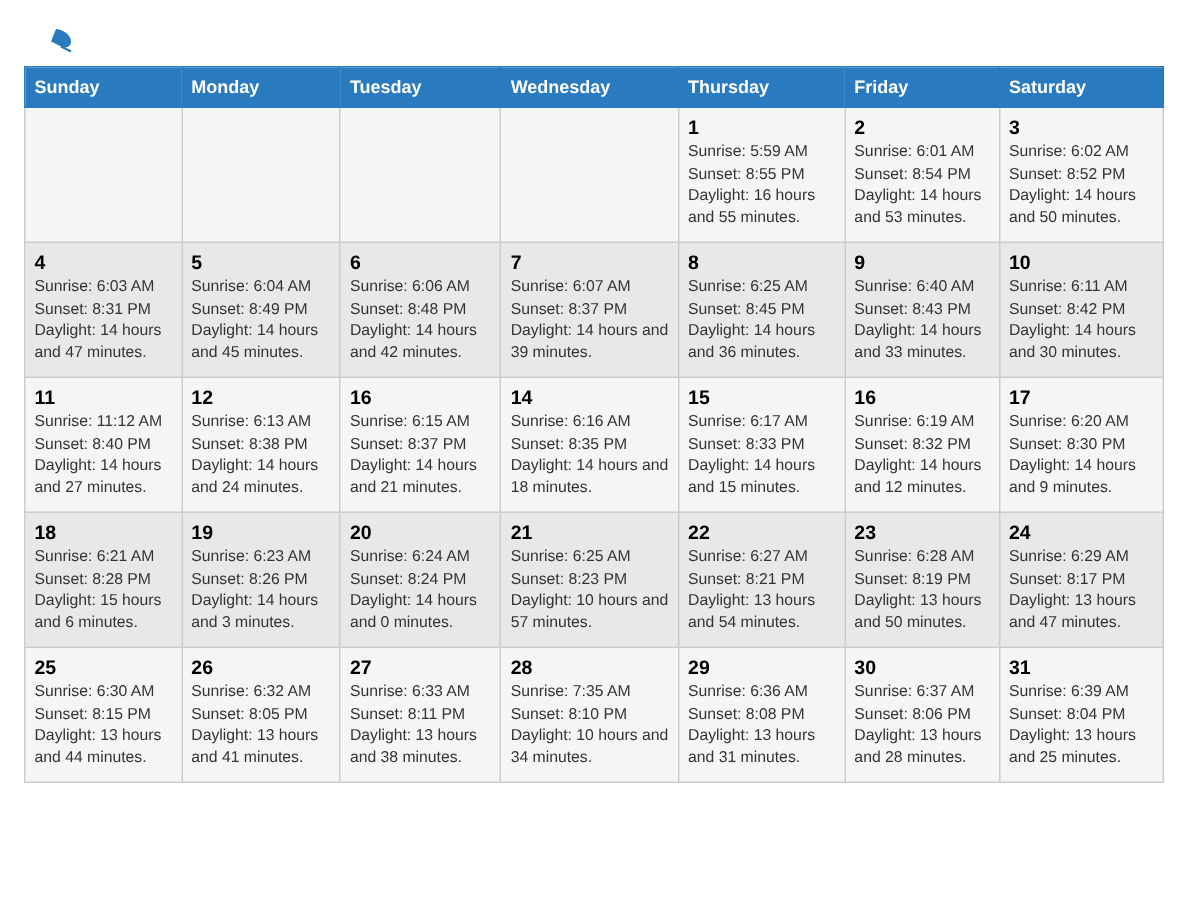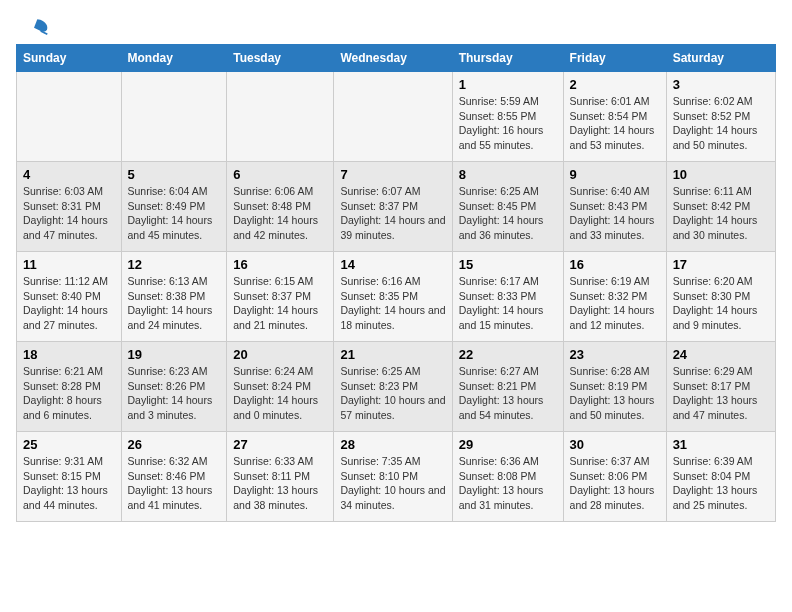--- a/index.html
+++ b/index.html
@@ -236,21 +236,21 @@
           <div class="day-info">Sunrise: 6:20 AM</div>
           <div class="day-info">Sunset: 8:30 PM</div>
           <div class="day-info">Daylight: 14 hours and 9 minutes.</div>
         </td>
       </tr>
       <tr>
         <td>
           <span class="day-number">18</span>
           <div class="day-info">Sunrise: 6:21 AM</div>
           <div class="day-info">Sunset: 8:28 PM</div>
-          <div class="day-info">Daylight: 8 hours and 6 minutes.</div>
+          <div class="day-info">Daylight: 15 hours and 6 minutes.</div>
         </td>
         <td>
           <span class="day-number">19</span>
           <div class="day-info">Sunrise: 6:23 AM</div>
           <div class="day-info">Sunset: 8:26 PM</div>
           <div class="day-info">Daylight: 14 hours and 3 minutes.</div>
         </td>
         <td>
           <span class="day-number">20</span>
           <div class="day-info">Sunrise: 6:24 AM</div>
@@ -278,28 +278,28 @@
         <td>
           <span class="day-number">24</span>
           <div class="day-info">Sunrise: 6:29 AM</div>
           <div class="day-info">Sunset: 8:17 PM</div>
           <div class="day-info">Daylight: 13 hours and 47 minutes.</div>
         </td>
       </tr>
       <tr>
         <td>
           <span class="day-number">25</span>
-          <div class="day-info">Sunrise: 9:31 AM</div>
+          <div class="day-info">Sunrise: 6:30 AM</div>
           <div class="day-info">Sunset: 8:15 PM</div>
           <div class="day-info">Daylight: 13 hours and 44 minutes.</div>
         </td>
         <td>
           <span class="day-number">26</span>
           <div class="day-info">Sunrise: 6:32 AM</div>
-          <div class="day-info">Sunset: 8:46 PM</div>
+          <div class="day-info">Sunset: 8:05 PM</div>
           <div class="day-info">Daylight: 13 hours and 41 minutes.</div>
         </td>
         <td>
           <span class="day-number">27</span>
           <div class="day-info">Sunrise: 6:33 AM</div>
           <div class="day-info">Sunset: 8:11 PM</div>
           <div class="day-info">Daylight: 13 hours and 38 minutes.</div>
         </td>
         <td>
           <span class="day-number">28</span>

